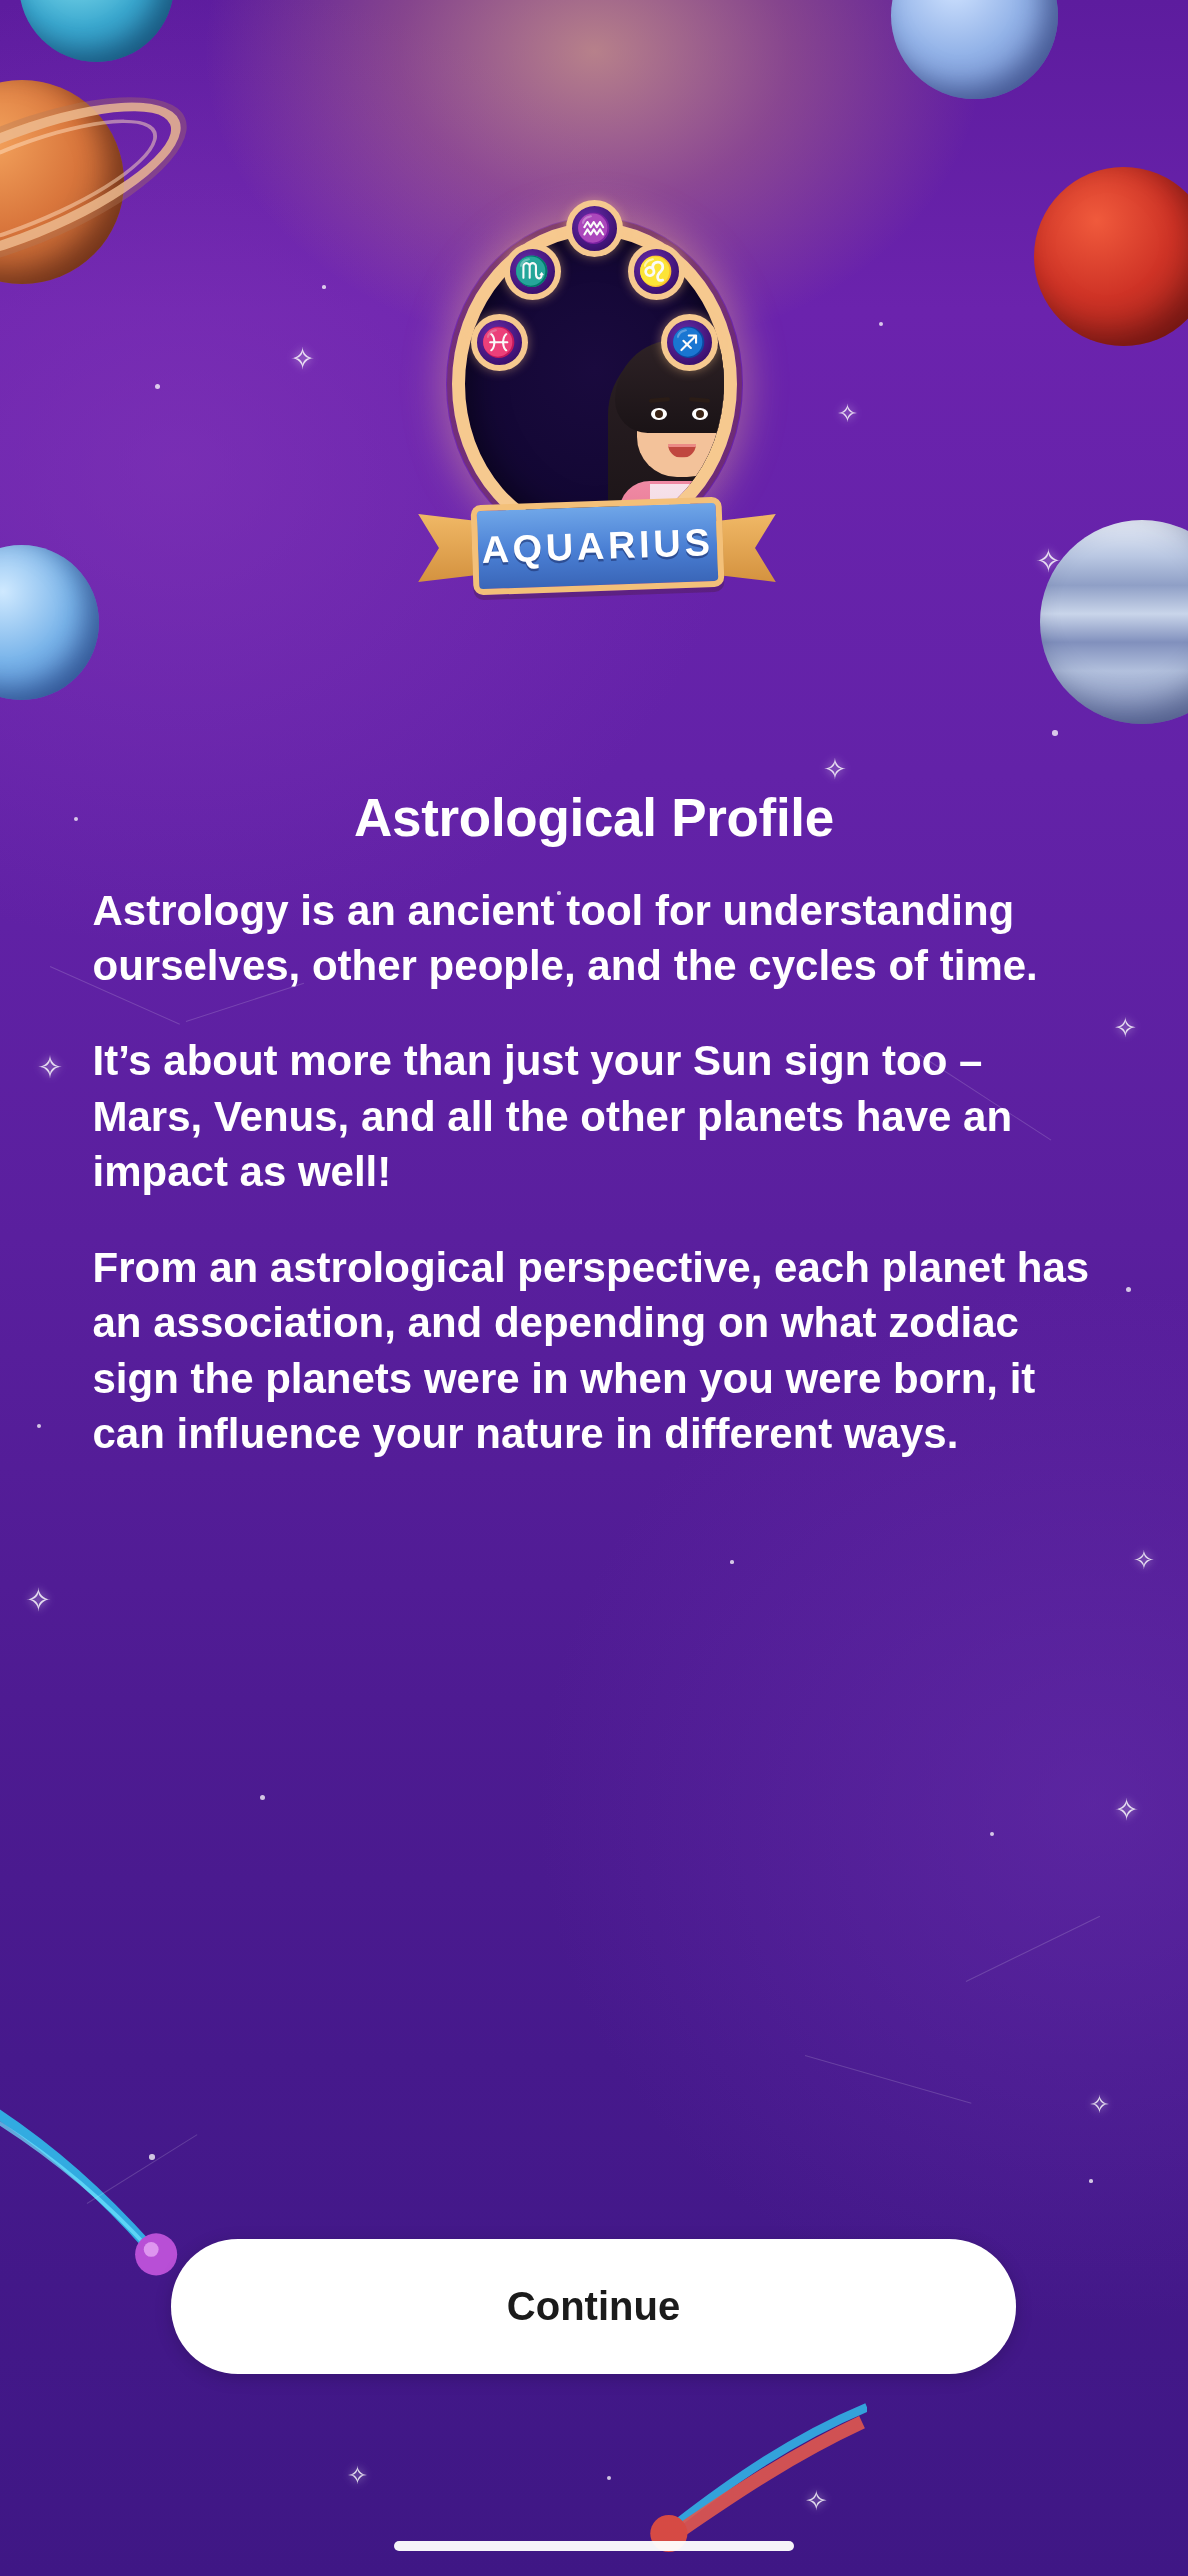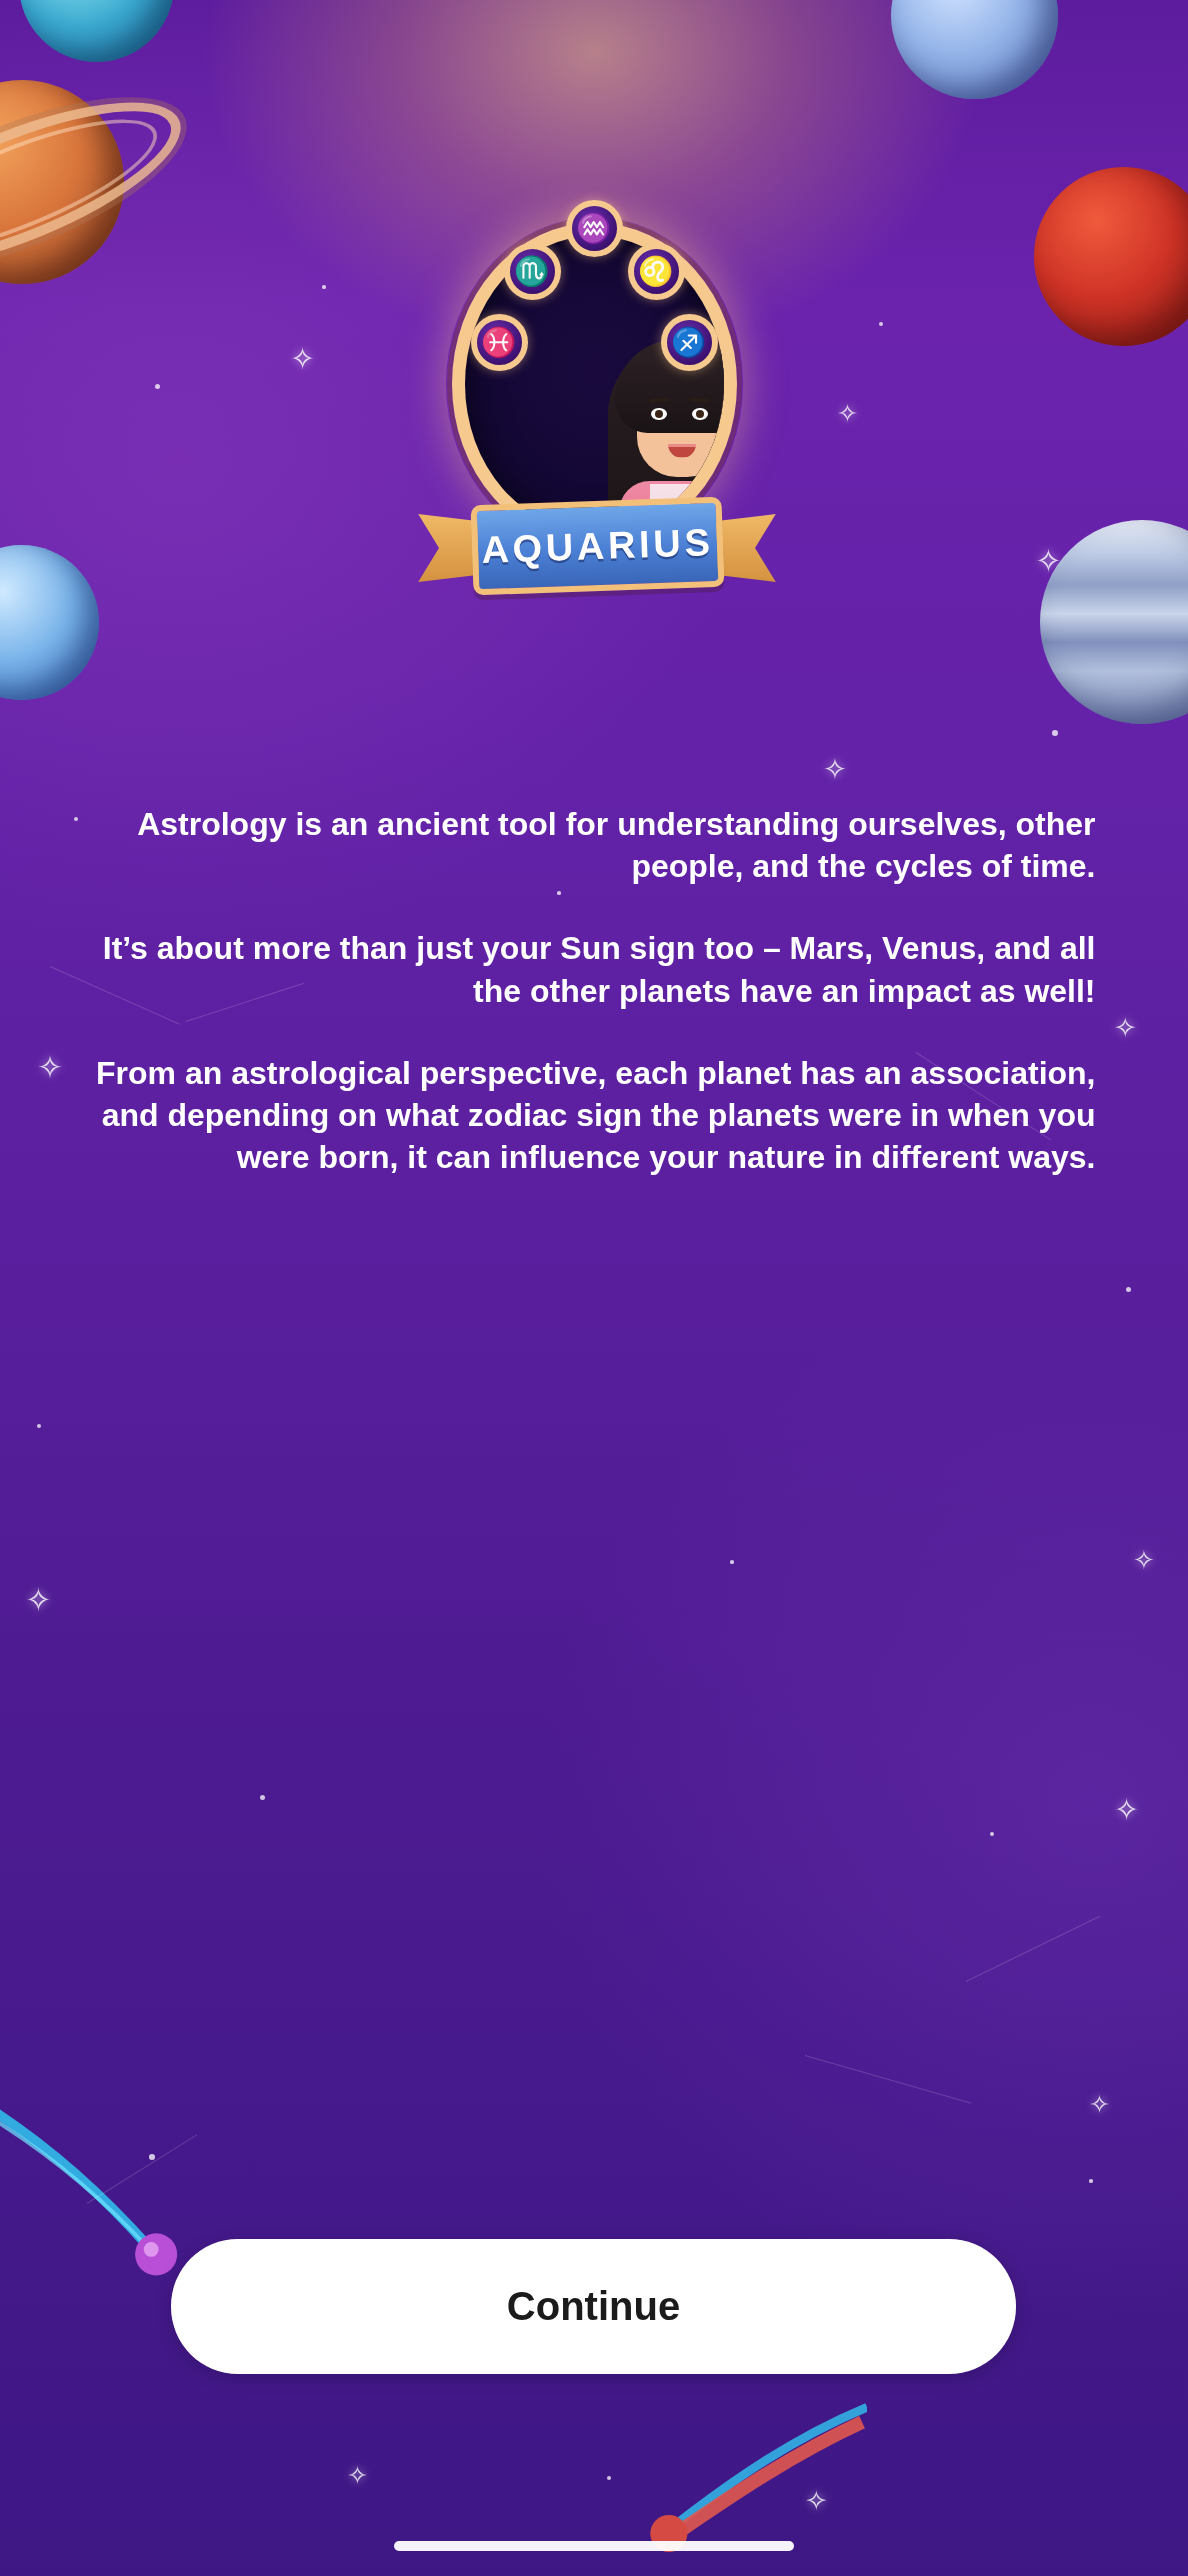--- a/index.html
+++ b/index.html
@@ -227,22 +227,22 @@
     text-shadow: 0 2.5px 0 rgba(30,50,110,.6);
   }
 
   
   #page-title {
     font-size: 53px; font-weight: bold; color: #ffffff; text-align: center;
     margin-top: 18.6px; letter-spacing: -0.3px;
   }
   #body-copy {
     width: 1003px; margin-top: 35px;
-    text-align: right; color: #ffffff;
-    font-size: 32px; font-weight: bold; line-height: 1.32;
+    text-align: left; color: #ffffff;
+    font-size: 42px; font-weight: bold; line-height: 1.32;
   }
   #body-copy p { margin: 0 0 40px 0; }
   #body-copy p:last-child { margin-bottom: 0; }
 
   
   #continue-button {
     position: absolute; left: 171px; top: 2239px;
     width: 845px; height: 135px;
     background: #ffffff; border-radius: 67px; border: none;
     display: flex; align-items: center; justify-content: center;
@@ -348,20 +348,21 @@
 
       <div id="banner">
         <div id="banner-tail-l"></div>
         <div id="banner-tail-r"></div>
         <div id="banner-plate">
           <span id="banner-text">AQUARIUS</span>
         </div>
       </div>
     </div>
 
+    <h1 id="page-title">Astrological Profile</h1>
 
     <div id="body-copy">
       <p>Astrology is an ancient tool for understanding ourselves, other people, and the cycles of time.</p>
       <p>It’s about more than just your Sun sign too – Mars, Venus, and all the other planets have an impact as well!</p>
       <p>From an astrological perspective, each planet has an association, and depending on what zodiac sign the planets were in when you were born, it can influence your nature in different ways.</p>
     </div>
   </div>
 
   <button id="continue-button">Continue</button>
 

